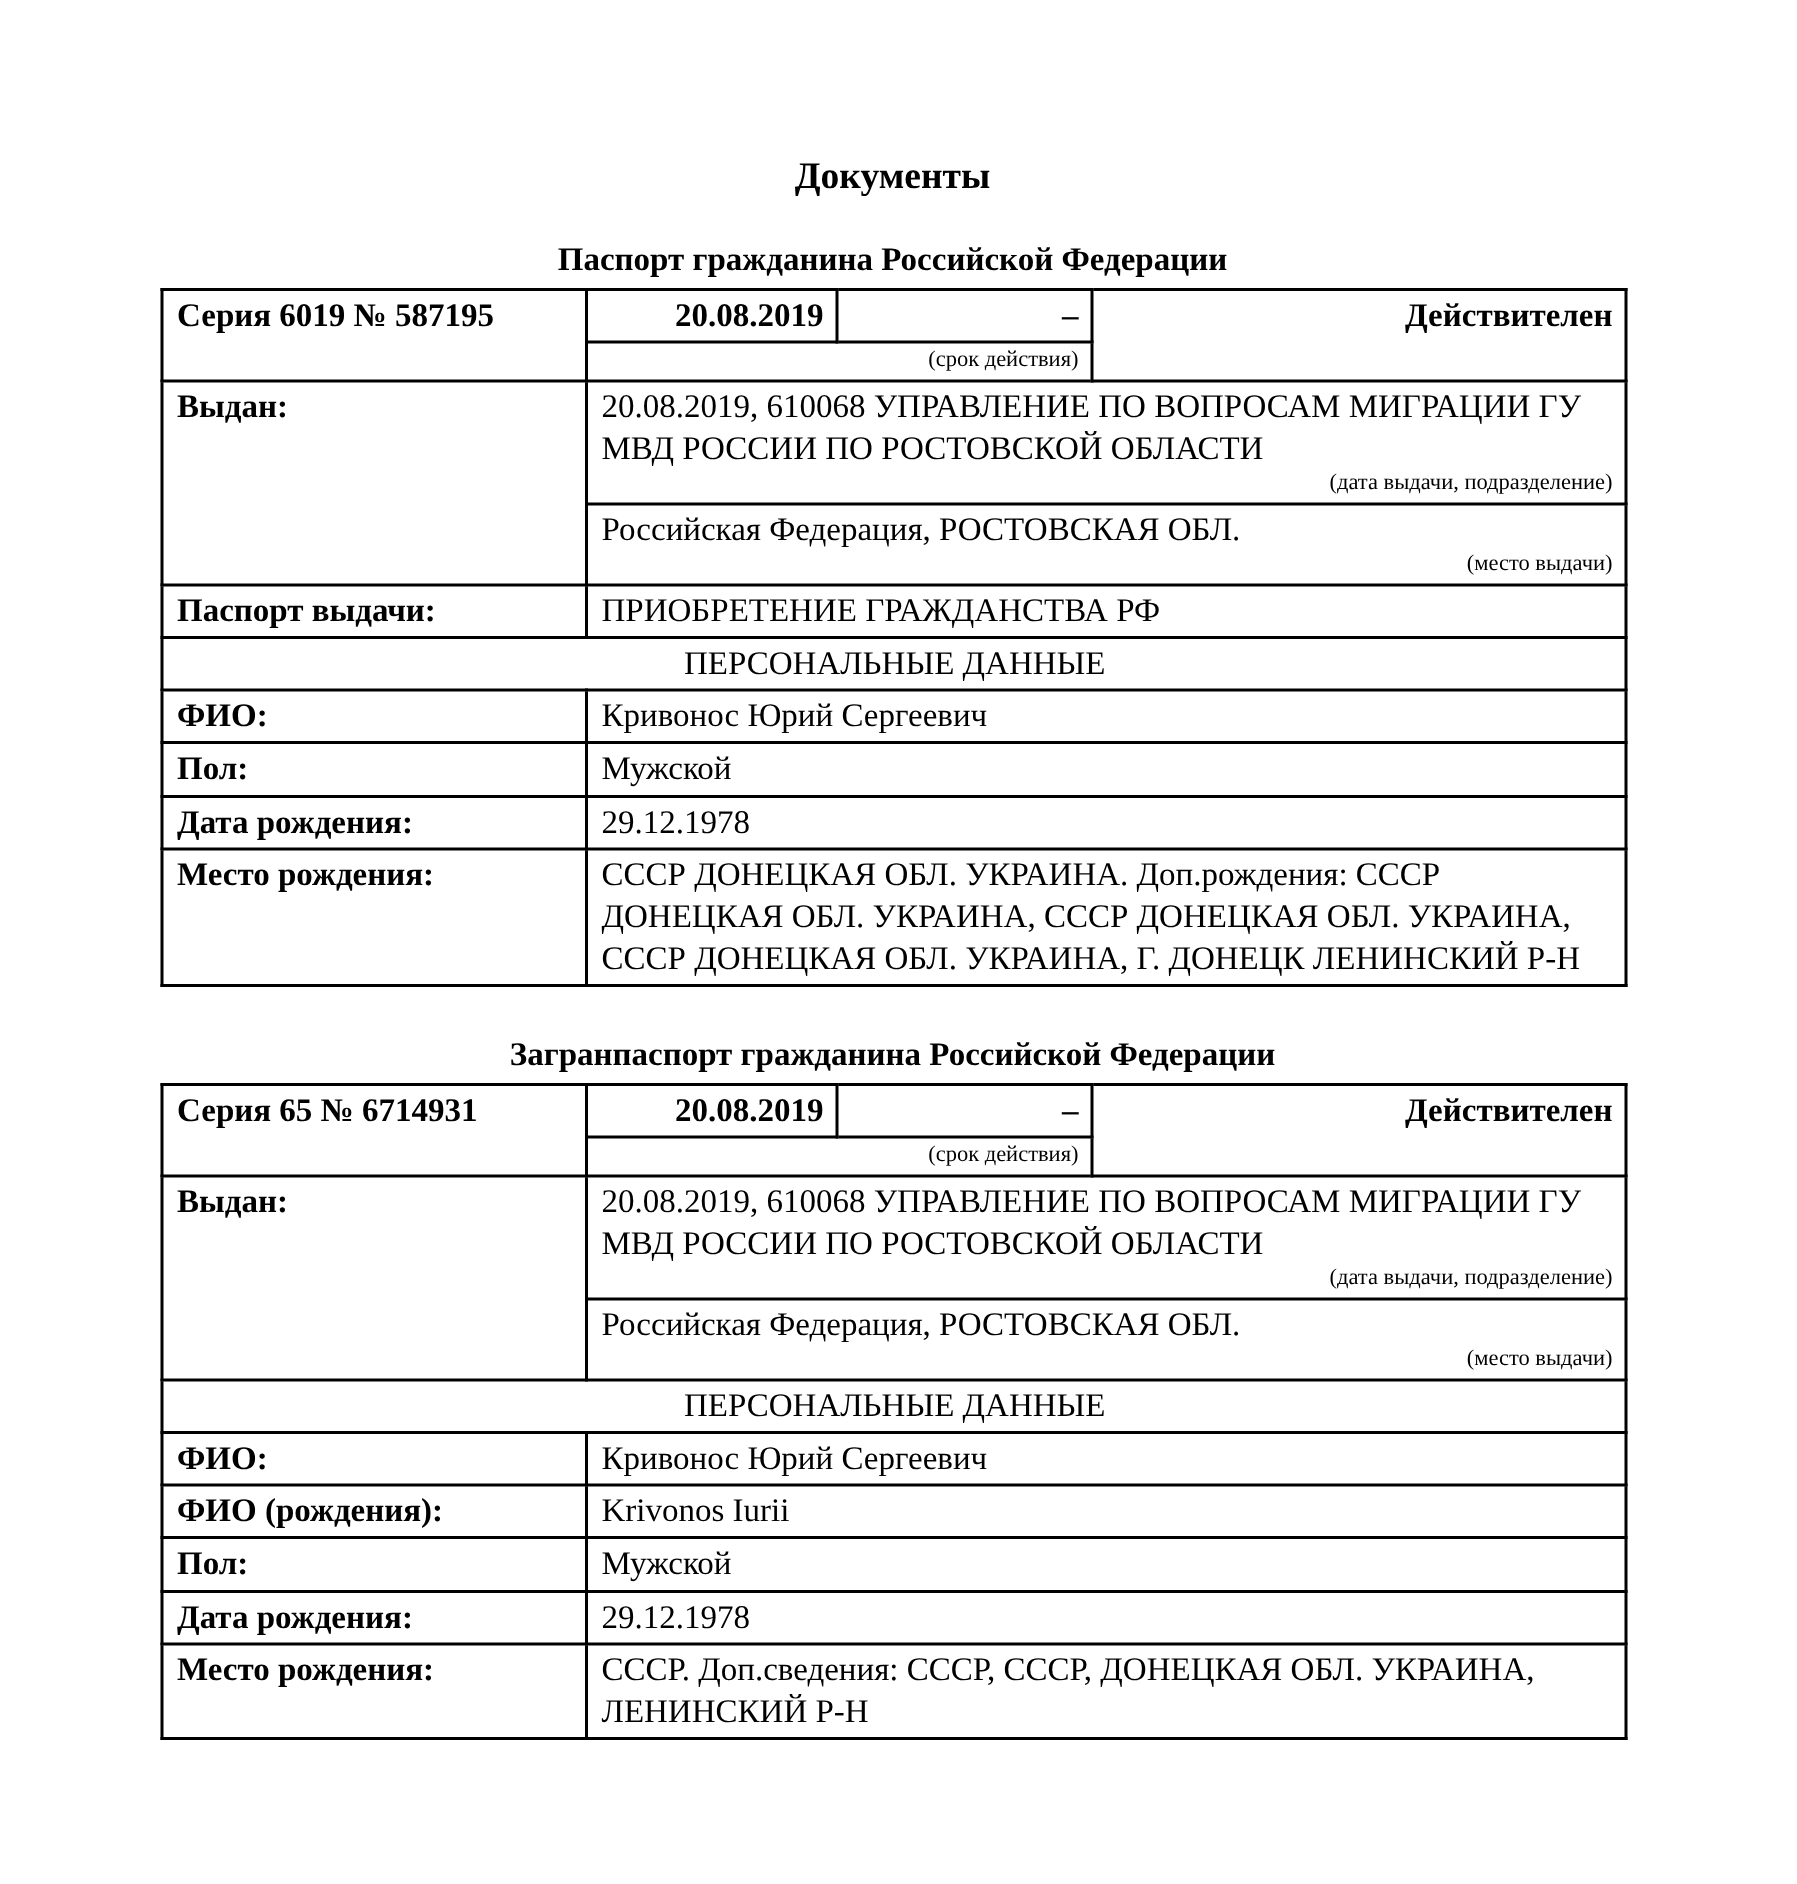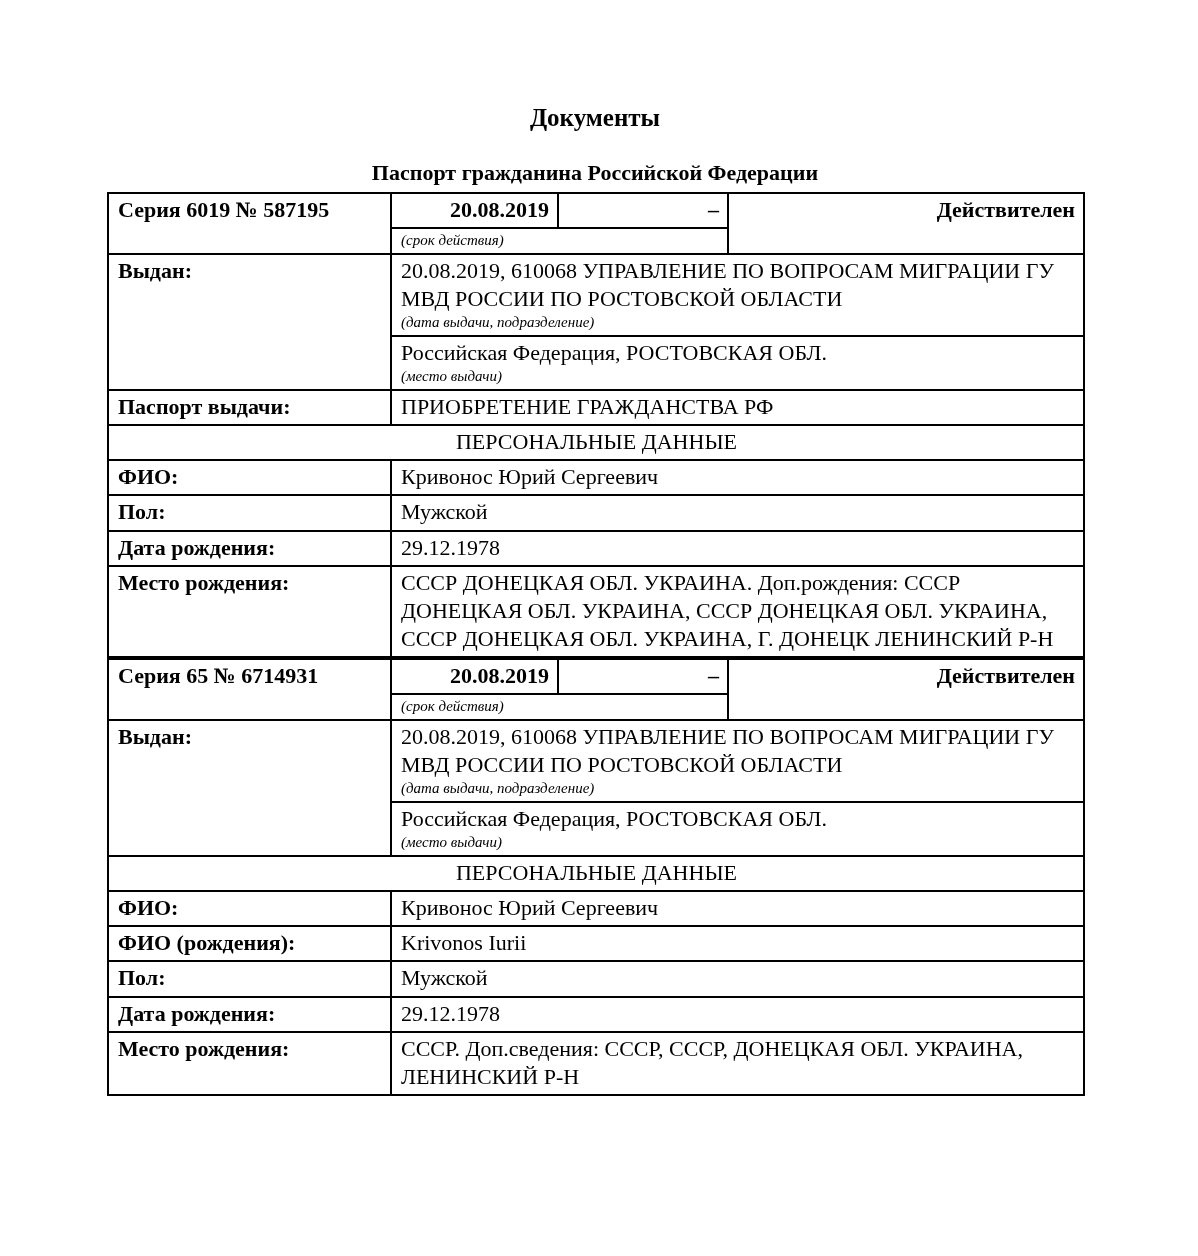--- a/index.html
+++ b/index.html
@@ -21,20 +21,21 @@
   .content {
     width: 976px;
   }
   .doc-title {
     font-size: 25px;
     font-weight: bold;
     text-align: center;
     margin: 0 0 28px 0;
   }
   .section {
+    margin-bottom: 32px;
   }
   .section-heading {
     font-size: 22px;
     font-weight: bold;
     text-align: center;
     margin: 0 0 6px 0;
   }
   table.doc {
     width: 976px;
     border-collapse: collapse;
@@ -48,22 +49,21 @@
     line-height: 1.28;
     overflow: hidden;
     word-wrap: break-word;
   }
   td.bold { font-weight: bold; }
   td.center { text-align: right; }
   td.caption-cell { padding: 0 4px 2px 4px; }
   .caption {
     font-size: 15px;
     line-height: 1.25;
-    text-align: left;
-    font-style: italic;
+    text-align: right;
   }
   td.personal-header { text-align: center; border-radius: 10px; }
 </style>
 </head>
 <body>
 
 <div class="page">
   <div class="content">
 
     <div class="doc-title">Документы</div>
@@ -123,20 +123,21 @@
           </tr>
           <tr>
             <td class="bold">Место рождения:</td>
             <td colspan="3">СССР ДОНЕЦКАЯ ОБЛ. УКРАИНА. Доп.рождения: СССР ДОНЕЦКАЯ ОБЛ. УКРАИНА, СССР ДОНЕЦКАЯ ОБЛ. УКРАИНА, СССР ДОНЕЦКАЯ ОБЛ. УКРАИНА, Г. ДОНЕЦК ЛЕНИНСКИЙ Р-Н</td>
           </tr>
         </tbody>
       </table>
     </div>
 
     <div class="section">
+      <div class="section-heading">Загранпаспорт гражданина Российской Федерации</div>
       <table class="doc">
         <colgroup>
           <col style="width:283px">
           <col style="width:167px">
           <col style="width:170px">
           <col style="width:356px">
         </colgroup>
         <tbody>
           <tr>
             <td class="bold" rowspan="2">Серия 65 № 6714931</td>

